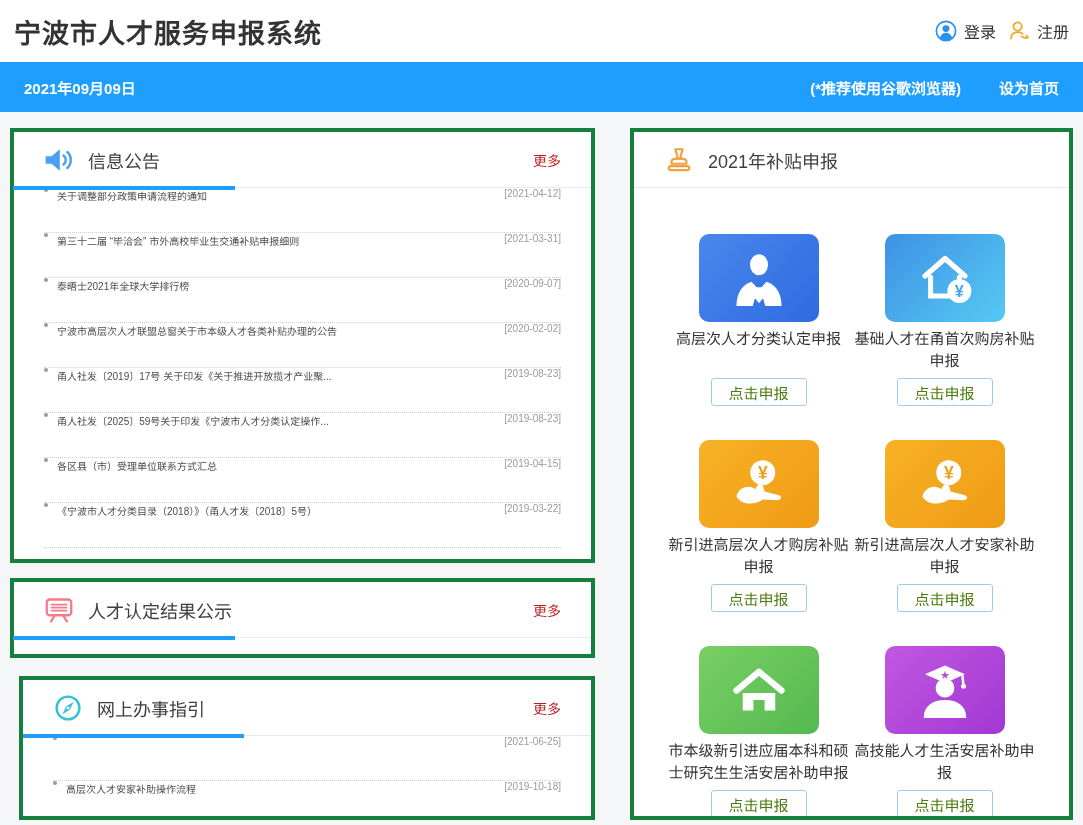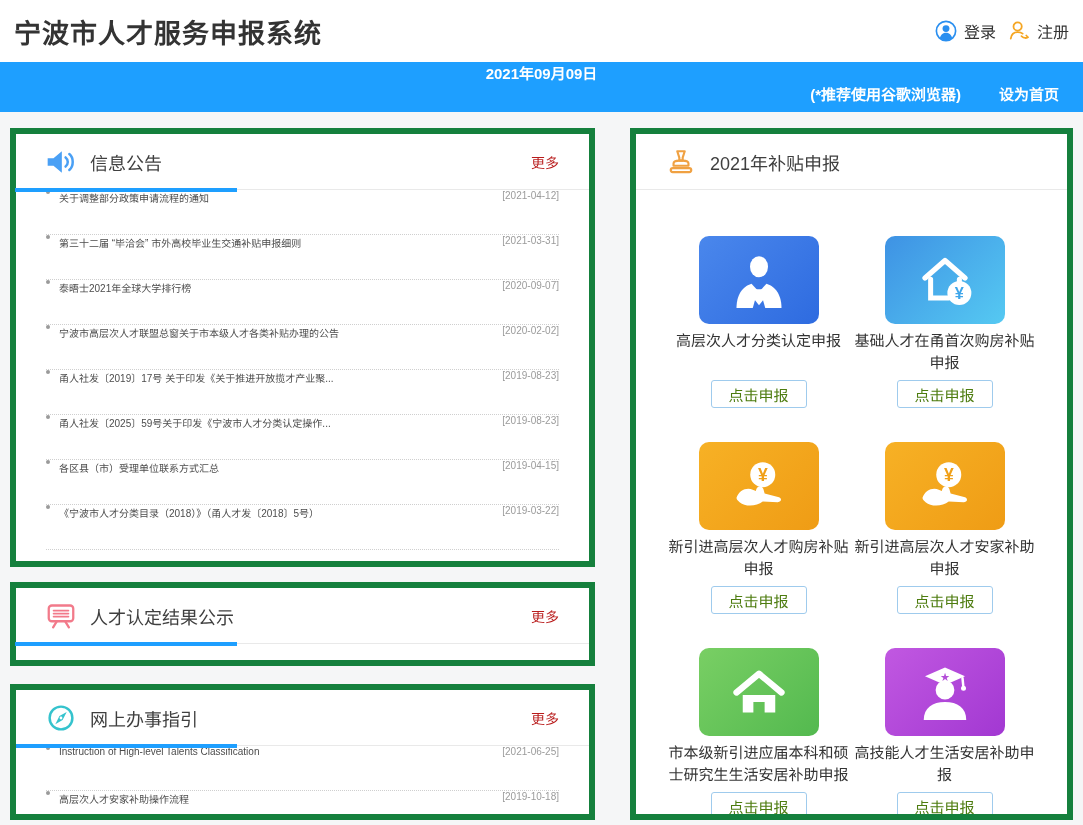--- a/index.html
+++ b/index.html
@@ -8,43 +8,43 @@
     font-family: "Liberation Sans", "DejaVu Sans", sans-serif;
     background:#f5f6f7; color:#333;
   }
   
   .header { height:62px; background:#fff; display:flex; align-items:center; padding:0 14px; }
   .site-title { font-size:27px; font-weight:bold; color:#333; letter-spacing:1px; }
   .auth { margin-left:auto; display:flex; align-items:center; gap:12px; }
   .auth-btn { display:flex; align-items:center; gap:7px; font-size:16px; color:#333; cursor:pointer; background:none; border:none; font-family:inherit; }
   .auth-btn svg { width:22px; height:22px; display:block; }
   
-  .datebar { height:50px; background:#1e9fff; color:#fff; display:flex; align-items:center; padding:0 24px; font-size:15px; font-weight:bold;flex-direction:column; }
+  .datebar { height:50px; background:#1e9fff; color:#fff; display:flex; align-items:center; padding:0 24px; font-size:15px; font-weight:bold; }
   .datebar-right { margin-left:auto; display:flex; align-items:flex-start; gap:38px; }
   .set-home { cursor:pointer; }
   
   .content { display:flex; margin:16px 10px 0; height:692px; }
   .col-left { width:585px; display:flex; flex-direction:column; flex:none; }
   .col-right { flex:1; margin-left:35px; }
-  .panel { background:#fff; border:6px solid #15803d; }
+  .panel { background:#fff; border:4px solid #15803d; }
   .panel-head { position:relative; display:flex; align-items:center; height:56px; padding:0 30px; border-bottom:1px solid #e9e9e9; flex:none; }
   .panel-head .accent { position:absolute; left:-1px; bottom:-3px; width:222px; height:4px; background:#1e9fff; }
   .head-icon { width:30px; height:28px; flex:none; }
   .head-icon svg { width:100%; height:100%; display:block; }
   .head-title { font-size:18px; color:#3f3f3f; margin-left:14px; }
   .more { margin-left:auto; color:#b91c1c; font-size:14px; cursor:pointer; text-decoration:none; }
   
   .news-list { padding:0 30px; }
   .news-item { display:flex; align-items:flex-start; height:45px; border-bottom:1px dotted #cfcfcf; font-size:10px; color:#4c4c4c; cursor:pointer; }
   .bullet { width:4px; height:4px; border-radius:50%; background:#9a9a9a; margin-right:9px; flex:none; }
   .news-text { white-space:nowrap; overflow:hidden; }
   .news-date { margin-left:auto; padding-left:10px; color:#9b9b9b; white-space:nowrap; flex:none; }
   .panel-announcements { flex:none; padding-bottom:11px; }
   .panel-results { margin-top:15px; flex:none; padding-bottom:16px; }
-  .panel-guide { margin-top:18px; flex:1; overflow:hidden; }
+  .panel-guide { margin-top:18px; flex:1; overflow:hidden;margin-left:9px; }
   
   .panel-subsidy { height:692px; overflow:hidden; }
   .cards { display:flex; flex-wrap:wrap; justify-content:center; padding-top:46px; }
   .card { width:186px; display:flex; flex-direction:column; align-items:center; margin-bottom:34px; }
   .tile { width:120px; height:88px; border-radius:10px; display:flex; align-items:center; justify-content:center; cursor:pointer; }
   .tile svg { width:60px; height:55px; display:block; }
   .card-label { height:44px; margin-top:6px; font-size:15px; line-height:22px; color:#333; text-align:center; width:186px; }
   .apply-btn { margin-top:6px; width:96px; height:28px; background:#fff; border:1px solid #9fcbed; border-radius:3px; font-size:15px; color:#4d7c0f; cursor:pointer; font-family:inherit; display:flex; align-items:center; justify-content:center; }
   .defs { position:absolute; width:0; height:0; overflow:hidden; }
 </style>
@@ -231,21 +231,20 @@
               </svg>
           </span>
           <span class="head-title">网上办事指引</span>
           <a class="more">更多</a>
           <span class="accent"></span>
         </div>
         <div class="news-list">
 
             <div class="news-item">
               <span class="bullet"></span>
-              <span class="news-text">Instruction of High-level Talents Classification</span>
               <span class="news-date">[2021-06-25]</span>
             </div>
 
             <div class="news-item">
               <span class="bullet"></span>
               <span class="news-text">高层次人才安家补助操作流程</span>
               <span class="news-date">[2019-10-18]</span>
             </div>
           </div>
       </div>

